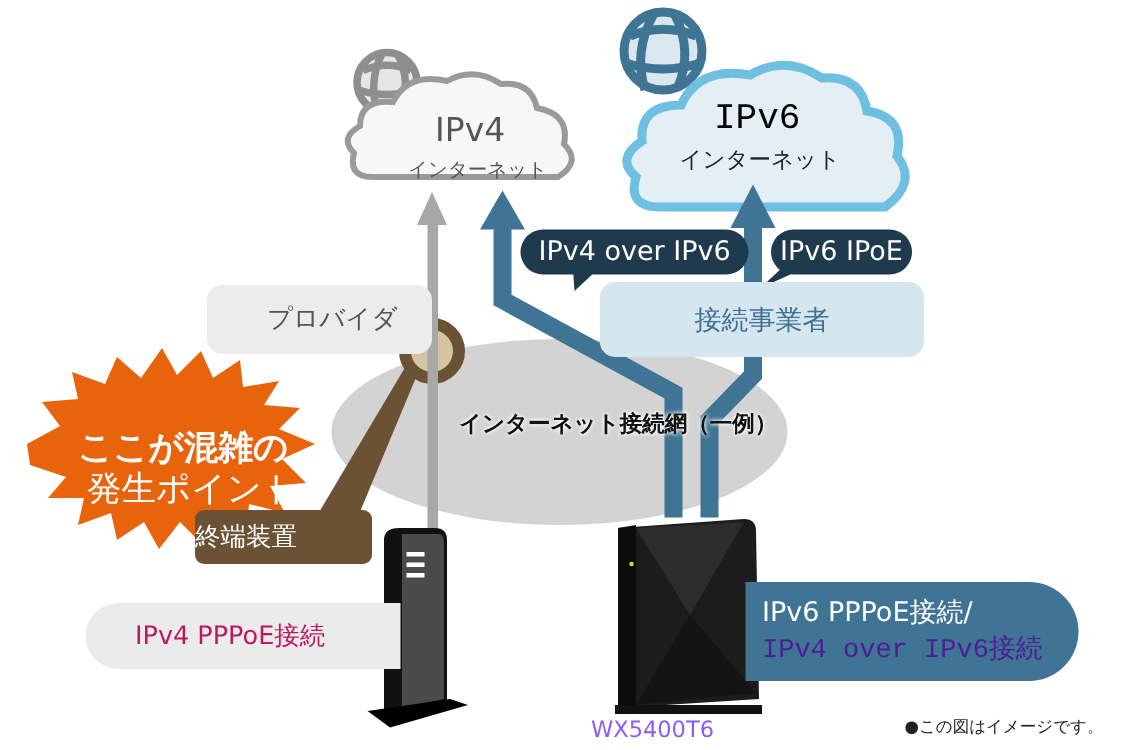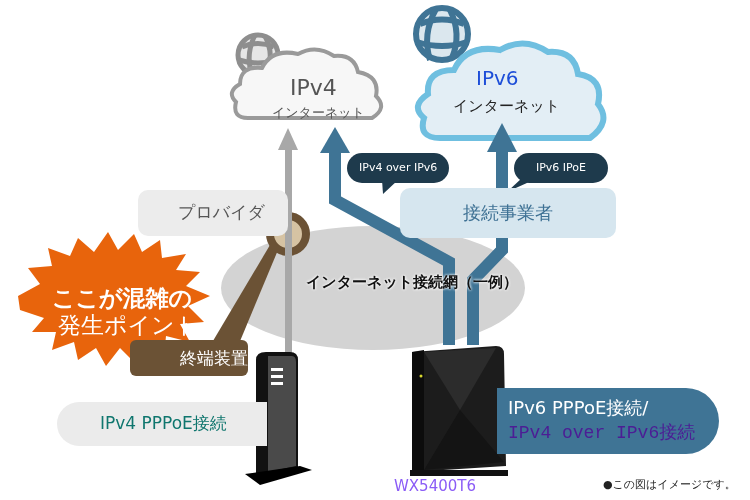--- a/index.html
+++ b/index.html
@@ -9,40 +9,40 @@
   .lbl { position: absolute; white-space: nowrap; }
   .provider-box { position: absolute; left: 138px; top: 190px; width: 150px; height: 46px;
     background: #ececec; border-radius: 10px; }
   .provider-text { left: 178px; top: 201px; font-size: 17px; color: #555; }
   .carrier-box { position: absolute; left: 400px; top: 188px; width: 216px; height: 50px;
     background: #d6e6ef; border-radius: 10px; }
   .carrier-text { left: 463px; top: 201px; font-size: 18px; color: #3e7194; }
   .net-text { left: 273px; top: 273px; font-size: 15px; color: #111; font-weight: bold;
     text-shadow: 0 0 3px #fff, 0 0 3px #fff; margin-left: 33px; }
   .bubble { position: absolute; background: #1e3a4c; color: #fff; border-radius: 16px;
-    font-size: 11px; padding: 0 12px; height: 30px; line-height: 30px; }
+    font-size: 18px; padding: 0 12px; height: 30px; line-height: 30px; }
   .bubble-v4ov6 { left: 347px; top: 153px; }
   .bubble-ipoe { left: 514px; top: 153px; width: 94px; text-align: center; padding: 0; }
   .terminal-label { position: absolute; left: 130px; top: 340px; width: 118px; height: 36px;
-    background: #6b5235; color: #fff; border-radius: 6px; font-size: 17px; text-align: right;
+    background: #6b5235; color: #fff; border-radius: 6px; font-size: 17px; text-align: left;
     line-height: 36px; }
   .pppoe-box { position: absolute; left: 57px; top: 402px; width: 210px; height: 44px;
     background: #ebebeb; border-radius: 22px 0 0 22px; }
-  .pppoe-text { left: 100px; top: 412px; font-size: 17px; color: #0f766e; }
+  .pppoe-text { left: 90px; top: 412px; font-size: 17px; color: #be185d; }
   .ipoe-box { position: absolute; left: 497px; top: 388px; width: 222px; height: 66px;
     background: #3f7495; border-radius: 0 33px 33px 0; }
   .ipoe-line1 { left: 508px; top: 396px; font-size: 18px; color: #fff; }
   .ipoe-line2 { left: 508px; top: 420px; font-size: 18px; color: #4c1d95; font-family: Liberation Mono, monospace; }
   .model-text { left: 394px; top: 477px; font-size: 15px; color: #8b5cf6; }
   .note-text { left: 603px; top: 477px; font-size: 11px; color: #222; }
   .burst-line1 { left: 52px; top: 283px; font-size: 23px; color: #fff; font-weight: bold; }
   .burst-line2 { left: 58px; top: 310px; font-size: 23px; color: #fff; }
   .cloud4-title { left: 290px; top: 75px; font-size: 22px; color: #555; }
   .cloud4-sub { left: 272px; top: 104px; font-size: 13px; color: #555; }
-  .cloud6-title { left: 476px; top: 66px; font-size: 20px; color: #1d4ed8; }
+  .cloud6-title { left: 476px; top: 66px; font-size: 24px; color: #000000; font-family: Liberation Mono, monospace; }
   .cloud6-sub { left: 453px; top: 97px; font-size: 15px; color: #222; }
 </style>
 </head>
 <body>
 
 <svg id="stage" width="750" height="500" viewBox="0 0 750 500">
 
   <ellipse cx="373" cy="288" rx="152" ry="62" fill="#d3d3d3"></ellipse>
 
   <g fill="none" stroke="#8e8e8e" stroke-width="5">

